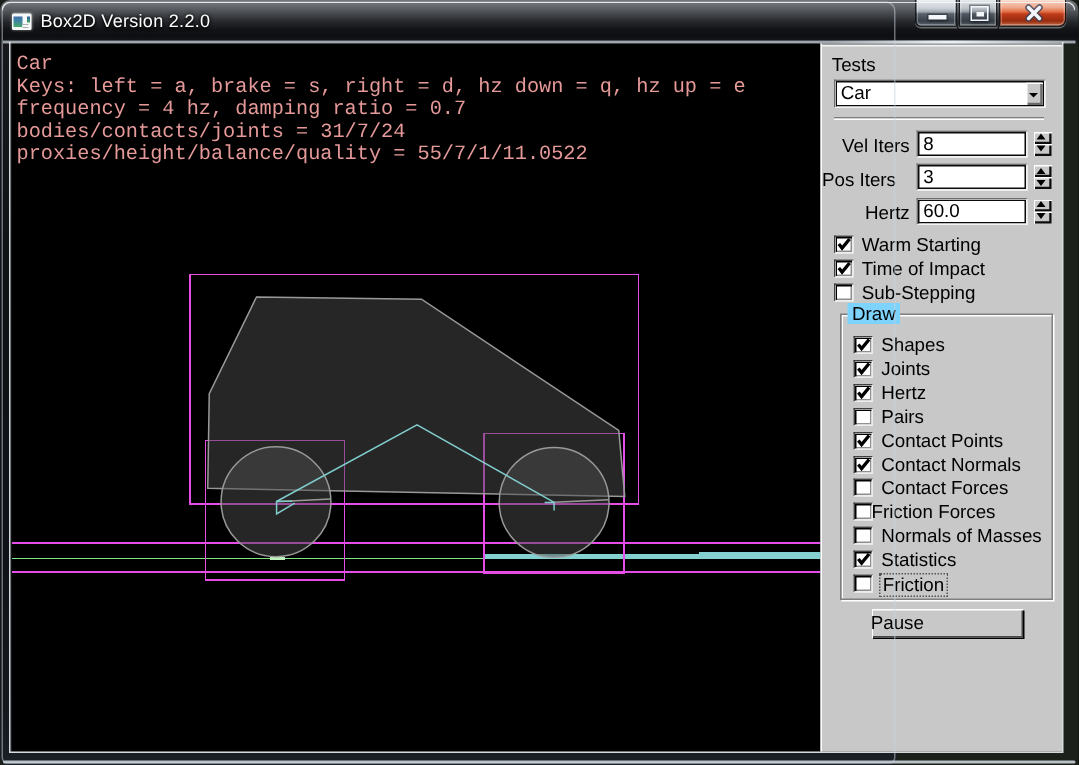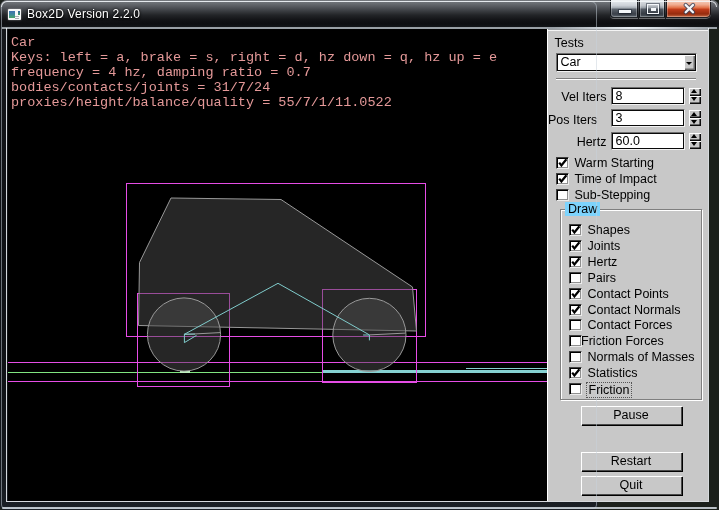--- a/index.html
+++ b/index.html
@@ -32,21 +32,21 @@
 .box{position:absolute;background:#fff;border:1px solid;border-color:#6e6e6e #f2f2f2 #f2f2f2 #6e6e6e;box-shadow:inset 1px 1px 0 #0a0a0a,inset -1px -1px 0 #0a0a0a}
 .box span{position:absolute;left:4px;top:50%;transform:translateY(-48%);line-height:13px}
 .sp{position:absolute;width:12px;height:17px}
 .sp div{position:absolute;left:0;width:12px;height:8px;background:#c8c8c8;box-shadow:inset 1px 1px 0 #fff,inset -1.5px -1.5px 0 #0d0d0d}
 .sp .u{top:0.5px}.sp .d{top:8.5px}
 .sp i{position:absolute;left:2.5px;width:0;height:0;border-left:3.5px solid transparent;border-right:3.5px solid transparent}
 .sp .u i{top:1.5px;border-bottom:4px solid #000}
 .sp .d i{top:1.5px;border-top:4px solid #000}
 .cb{position:absolute;width:13px;height:12px;background:#fff;border:1px solid;border-color:#404040 #ececec #ececec #404040;box-shadow:inset 1px 1px 0 #000,inset -1px -1px 0 #909090}
 .cb svg{display:block;position:absolute;left:0;top:0}
-.btn{position:absolute;left:32.5px;width:101px;height:19px;background:#c8c8c8;box-shadow:1px 1px 0 #000,inset 1px 1px 0 #fff,inset -1px -1px 0 #4a4a4a;text-align:center;line-height:19px}
+.btn{position:absolute;left:32.5px;width:101px;height:19px;background:#c8c8c8;box-shadow:1px 1px 0 #000,inset 1px 1px 0 #fff,inset -1px -1px 0 #4a4a4a;text-align:left;line-height:19px}
 .sep{position:absolute;left:8px;width:140px;height:2px;border-top:1px solid #7d7d7d;border-bottom:1px solid #fff}
 #grp{position:absolute;left:11.5px;top:181px;width:142px;height:191px;border:1px solid #7f7f7f;box-shadow:inset 1px 1px 0 #fff,1px 1px 0 #fff}
 </style></head>
 <body>
 <div id="win">
   <div id="frame"></div>
   <div id="tb"></div>
   <div id="tbline"></div>
   <div id="icon">
       <div class="b"></div>
@@ -198,20 +198,18 @@
     <div class="lbl" style="left:39.5px;top:322.2px">Normals of Masses</div>
     <div class="cb" style="left:20.5px;top:339.1px">
         <svg width="11" height="10">
           <path d="M2.2,4.6 L4.4,7.4 L9.4,1.3" stroke="#000" stroke-width="2.2" fill="none"></path>
         </svg>
       </div>
     <div class="lbl" style="left:39.5px;top:338.1px">Statistics</div>
     <div class="cb" style="left:20.5px;top:355px"></div>
     <div class="lbl" style="left:37.5px;top:354px;border:1px dotted #555;padding:0 2px">Friction</div>
     <div class="btn" style="top:377.5px">Pause</div>
-    <div class="btn" style="top:424.3px">Restart</div>
-    <div class="btn" style="top:447.6px">Quit</div>
   </div>
   <div id="clientedge"></div>
   <div id="bline"></div>
   <div id="outline"></div>
   <div id="tline"></div>
 </div>
 
 </body></html>

